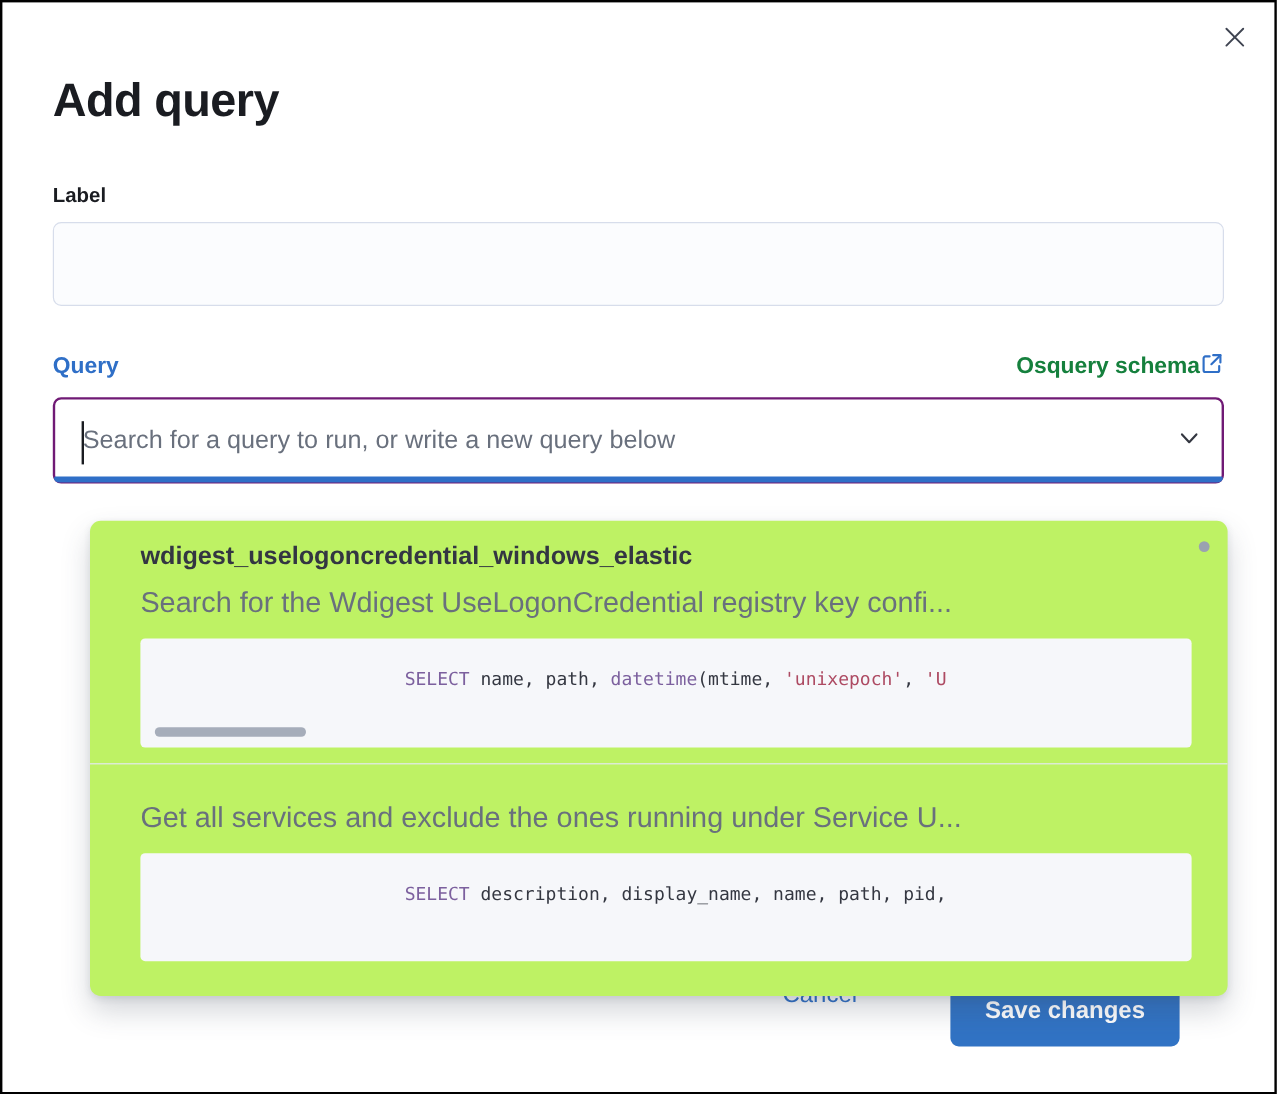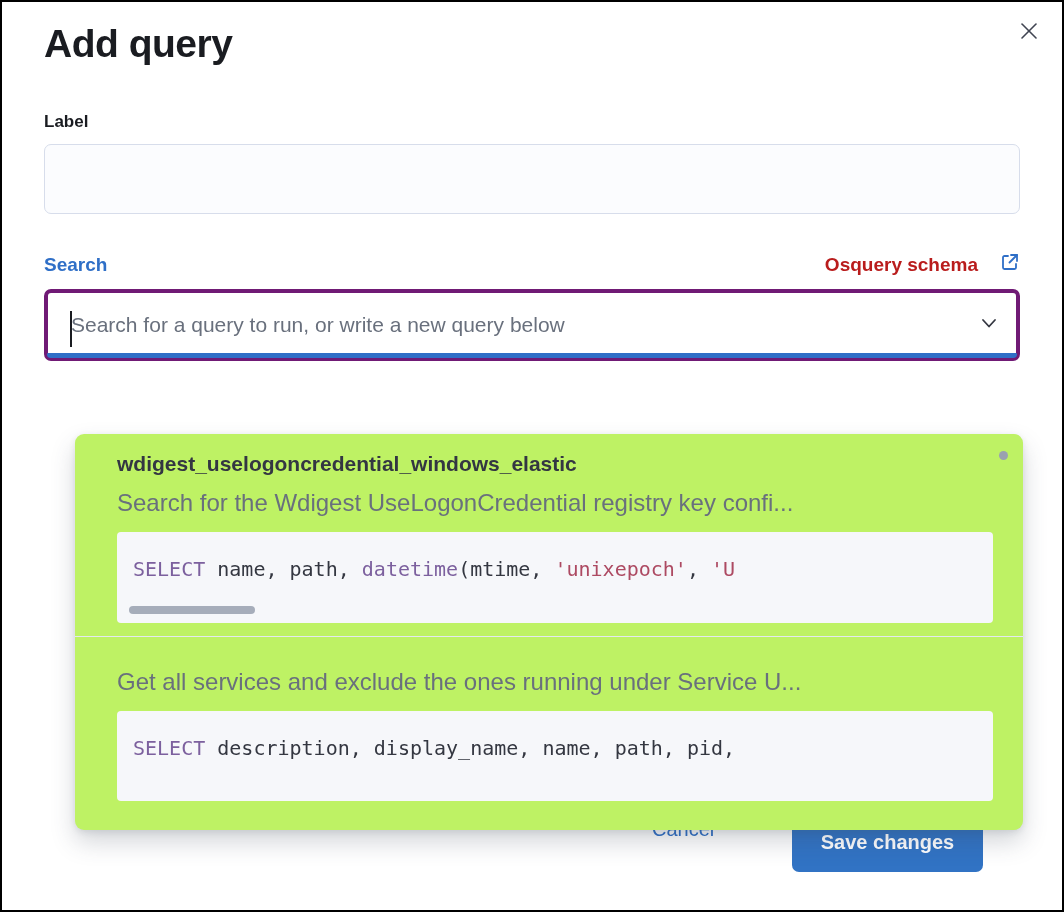--- a/index.html
+++ b/index.html
@@ -15,21 +15,21 @@
   .modal-pad { padding: 0 42px; }
 
   .close-btn {
     position: absolute; top: 16px; right: 18px;
     width: 30px; height: 30px;
     display: flex; align-items: center; justify-content: center;
     cursor: pointer;
   }
 
   .modal-title {
-    margin-top: 20px;
+    margin-top: 61px;
     font-size: 39px;
     font-weight: 700;
     letter-spacing: -0.5px;
     color: #1a1c21;
   }
 
   .field-label {
     margin-top: 46px;
     font-size: 17px;
     font-weight: 700;
@@ -56,35 +56,35 @@
     align-items: baseline;
   }
   .query-label {
     font-size: 19px;
     font-weight: 700;
     color: #2f6fc7;
   }
   .schema-link {
     font-size: 19px;
     font-weight: 700;
-    color: #b91c1c;
+    color: #15803d;
     text-decoration: none;
     display: inline-flex;
     align-items: center;
-    gap: 22px;
+    gap: 0;
     cursor: pointer;
   }
 
   .combobox {
     position: relative;
     margin-top: 12px;
     width: 100%;
     height: 72px;
     background: #ffffff;
-    border: 4px solid #701a75;
+    border: 2px solid #701a75;
     border-radius: 7px;
     display: flex;
     align-items: center;
   }
   .combobox::after {
     content: "";
     position: absolute;
     left: -1px; right: -1px; bottom: -1px;
     height: 5px;
     background: #2f6fc7;
@@ -177,23 +177,24 @@
     position: relative;
     margin-top: 15px;
     background: #f6f7fa;
     border-radius: 4px;
     height: 91px;
     overflow: hidden;
   }
   .code-line {
     padding: 25px 0 0 16px;
     font-family: "DejaVu Sans Mono", monospace;
-    font-size: 20px;
+    font-size: 15px;
     white-space: pre;
     color: #343741;
+    text-align: center;
   }
   .code-block.short { height: 90px; }
   .tok-kw { color: #7c609e; }
   .tok-str { color: #ad4a62; }
   .tok-pl { color: #343741; }
   .h-scroll-thumb {
     position: absolute;
     left: 12px; bottom: 9px;
     width: 126px; height: 8px;
     border-radius: 4px;
@@ -217,21 +218,21 @@
   </span>
 </div>
 
 <div class="modal-pad">
   <h1 class="modal-title">Add query</h1>
 
   <div class="field-label">Label</div>
   <input class="label-input" type="text" placeholder="" value="" style="">
 
   <div class="query-row">
-    <div class="query-label">Search</div>
+    <div class="query-label">Query</div>
     <a class="schema-link">
       <span>Osquery schema</span>
       <span>
         <svg width="20" height="20" viewBox="0 0 20 20" fill="none" stroke="#2f6fc7" stroke-width="1.8" stroke-linecap="round" stroke-linejoin="round">
           <path d="M8 4 H4.5 C3.7 4 3 4.7 3 5.5 V15.5 C3 16.3 3.7 17 4.5 17 H14.5 C15.3 17 16 16.3 16 15.5 V12"></path>
           <path d="M11 3 H17 V9"></path>
           <path d="M17 3 L9.5 10.5"></path>
         </svg>
       </span>
     </a>

